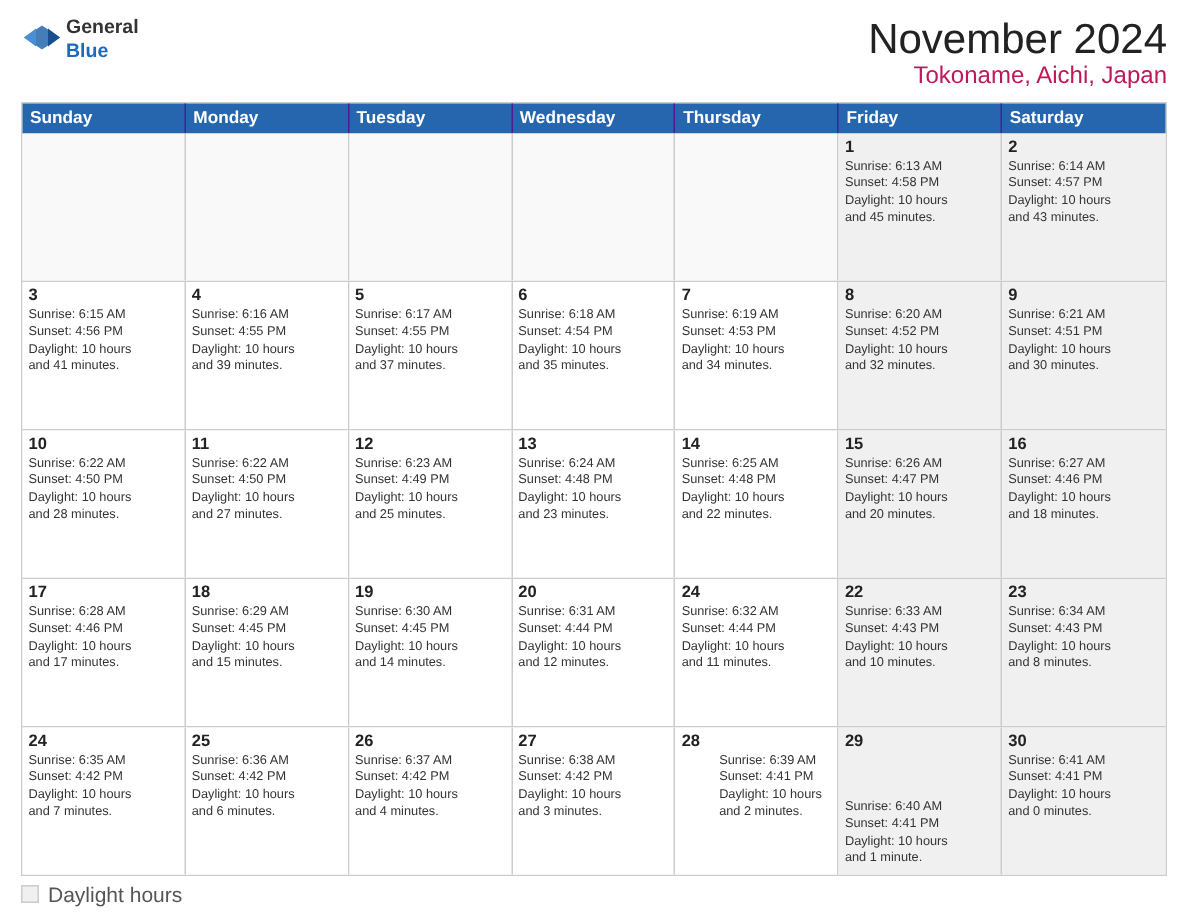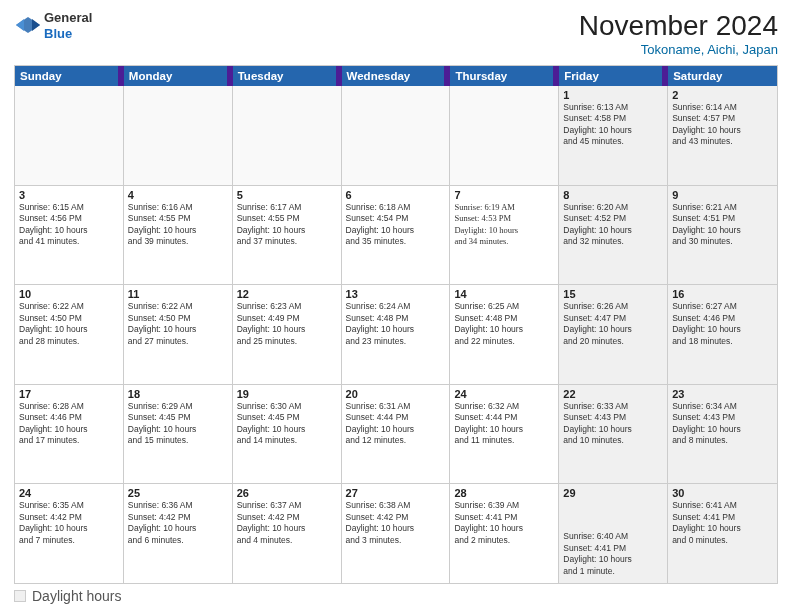--- a/index.html
+++ b/index.html
@@ -39,41 +39,41 @@
       width: 28px;
       height: 22px;
     }
     .title-area { text-align: right; }
     .month-title {
       font-size: 28px;
       font-weight: normal;
       color: #222;
     }
     .location {
-      font-size: 13px;
-      color: #0369a1;
+      font-size: 16px;
+      color: #be185d;
     }
     .calendar {
       flex: 1;
       display: flex;
       flex-direction: column;
       border: 1px solid #ccc;
     }
     .cal-header {
       display: grid;
       grid-template-columns: repeat(7, 1fr);
       background: #2566ae;
     }
     .cal-header-cell {
       color: #fff;
       font-size: 11.5px;
       font-weight: bold;
       padding: 4px 5px;
       text-align: left;
-      border-right: 6px solid #4c1d95;
+      border-right: 1px solid #4c1d95;
     }
     .cal-header-cell:last-child { border-right: none; }
     .cal-body {
       flex: 1;
       display: flex;
       flex-direction: column;
     }
     .cal-row {
       display: grid;
       grid-template-columns: repeat(7, 1fr);
@@ -198,21 +198,21 @@
           </div>
           <div class="cal-cell">
             <span class="day-number">6</span>
             <div class="cell-text" style="white-space: pre-wrap;">Sunrise: 6:18 AM
 Sunset: 4:54 PM
 Daylight: 10 hours
 and 35 minutes.</div>
           </div>
           <div class="cal-cell">
             <span class="day-number">7</span>
-            <div class="cell-text" style="white-space: pre-wrap; font-family: Liberation Serif, serif;">Sunrise: 6:19 AM
+            <div class="cell-text" style="white-space: pre-wrap;">Sunrise: 6:19 AM
 Sunset: 4:53 PM
 Daylight: 10 hours
 and 34 minutes.</div>
           </div>
           <div class="cal-cell shaded">
             <span class="day-number">8</span>
             <div class="cell-text" style="white-space: pre-wrap;">Sunrise: 6:20 AM
 Sunset: 4:52 PM
 Daylight: 10 hours
 and 32 minutes.</div>
@@ -351,21 +351,21 @@
           </div>
           <div class="cal-cell">
             <span class="day-number">27</span>
             <div class="cell-text" style="white-space: pre-wrap;">Sunrise: 6:38 AM
 Sunset: 4:42 PM
 Daylight: 10 hours
 and 3 minutes.</div>
           </div>
           <div class="cal-cell">
             <span class="day-number">28</span>
-            <div class="cell-text" style="white-space: pre-wrap;">Sunrise: 6:39 AM
+            <div class="cell-text" style="white-space: pre-wrap; margin-left: 25px;">Sunrise: 6:39 AM
 Sunset: 4:41 PM
 Daylight: 10 hours
 and 2 minutes.</div>
           </div>
           <div class="cal-cell shaded">
             <span class="day-number">29</span>
             <div class="cell-text" style="white-space: pre-wrap; margin-top: 32px;">Sunrise: 6:40 AM
 Sunset: 4:41 PM
 Daylight: 10 hours
 and 1 minute.</div>

